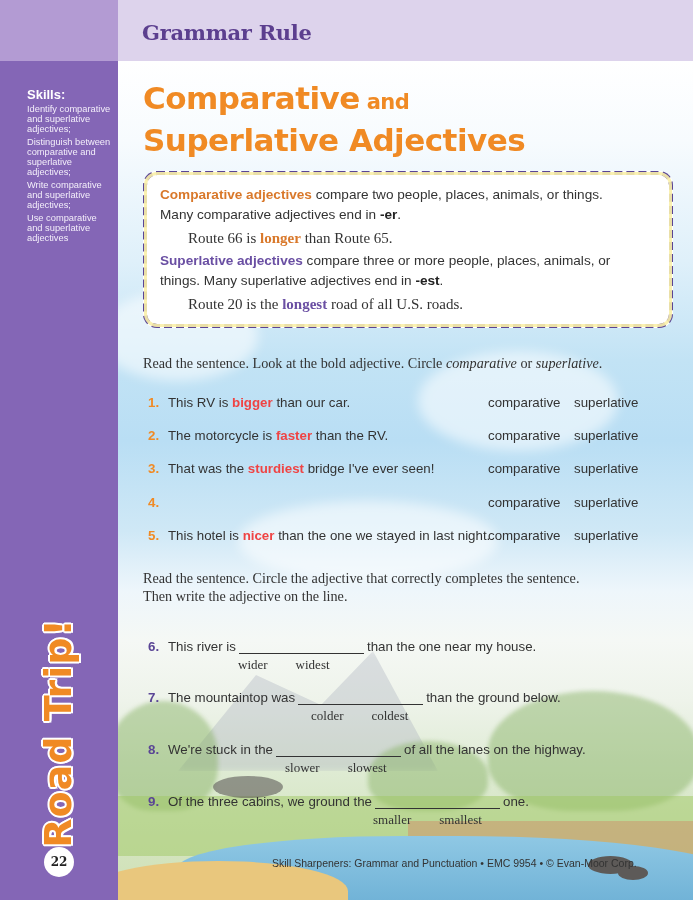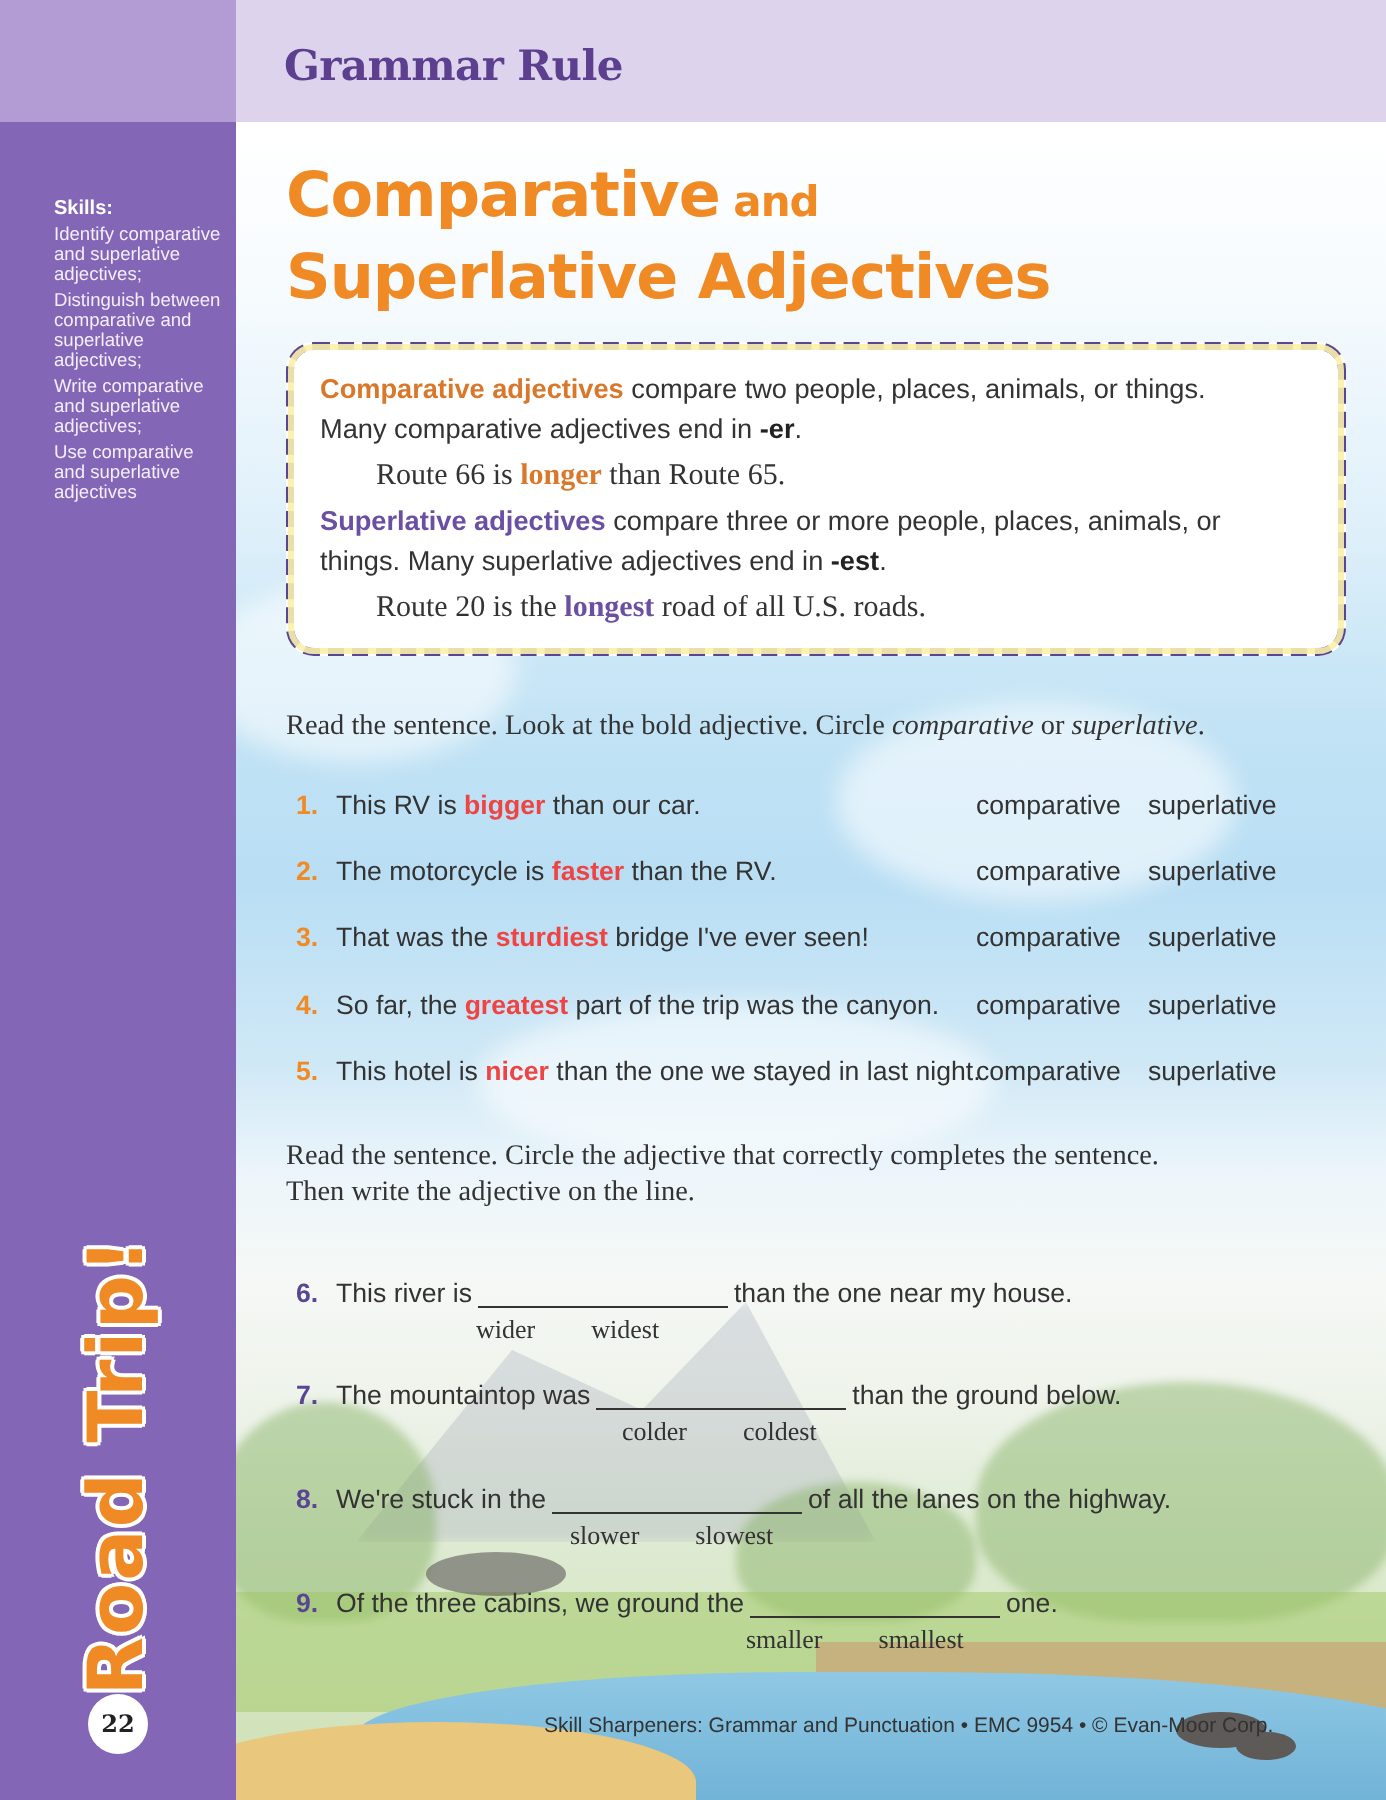--- a/index.html
+++ b/index.html
@@ -3,21 +3,21 @@
 <meta charset="utf-8">
 <style>
   * { box-sizing: border-box; margin: 0; padding: 0; }
   html, body { width: 693px; height: 900px; overflow: hidden; }
   body { position: relative; font-family: "DejaVu Sans", sans-serif; background: #fff; }
 
   
   .sidebar-top { position: absolute; left: 0; top: 0; width: 118px; height: 61px; background: #b39bd3; }
   .sidebar { position: absolute; left: 0; top: 61px; width: 118px; height: 839px; background: #8466b6; }
   .skills { position: absolute; left: 27px; top: 26px; width: 86px; color: #fff; font-family: "Liberation Sans", sans-serif; }
-  .skills-title { font-weight: bold; font-size: 10px; margin-bottom: 2px; margin-top: 12px; }
+  .skills-title { font-weight: bold; font-size: 13px; margin-bottom: 2px; }
   .skill-item { font-size: 9.3px; line-height: 10px; margin-bottom: 3px; color: #f3eefa; }
   .road-trip { position: absolute; left: 58px; top: 733px; transform: translate(-50%, -50%) rotate(-90deg);
     white-space: nowrap; font-family: "DejaVu Sans", sans-serif; font-weight: bold; font-size: 38px; color: #f08a24;
     letter-spacing: 1px;
     text-shadow: 2px 0 #fff, -2px 0 #fff, 0 2px #fff, 0 -2px #fff, 1.5px 1.5px #fff, -1.5px -1.5px #fff, 1.5px -1.5px #fff, -1.5px 1.5px #fff; }
   .page-num { position: absolute; left: 44px; top: 847px; width: 30px; height: 30px; border-radius: 50%; background: #fff;
     text-align: center; line-height: 30px; font-family: "DejaVu Serif", serif; font-weight: bold; font-size: 12px; color: #222; }
 
   
   .header { position: absolute; left: 118px; top: 0; width: 575px; height: 61px; background: #ddd3ec; }
@@ -143,21 +143,20 @@
   <span class="opt-s">superlative</span>
 </div>
 <div class="item" style="top:461px;">
   <span class="num">3.</span>
   <span class="sent"><span>That was the </span><b>sturdiest</b><span> bridge I've ever seen!</span></span>
   <span class="opt-c">comparative</span>
   <span class="opt-s">superlative</span>
 </div>
 <div class="item" style="top:495px;">
   <span class="num">4.</span>
-  <span class="sent"><span>So far, the </span><b>greatest</b><span> part of the trip was the canyon.</span></span>
   <span class="opt-c">comparative</span>
   <span class="opt-s">superlative</span>
 </div>
 <div class="item" style="top:528px;">
   <span class="num">5.</span>
   <span class="sent"><span>This hotel is </span><b>nicer</b><span> than the one we stayed in last night.</span></span>
   <span class="opt-c">comparative</span>
   <span class="opt-s">superlative</span>
 </div>
 

